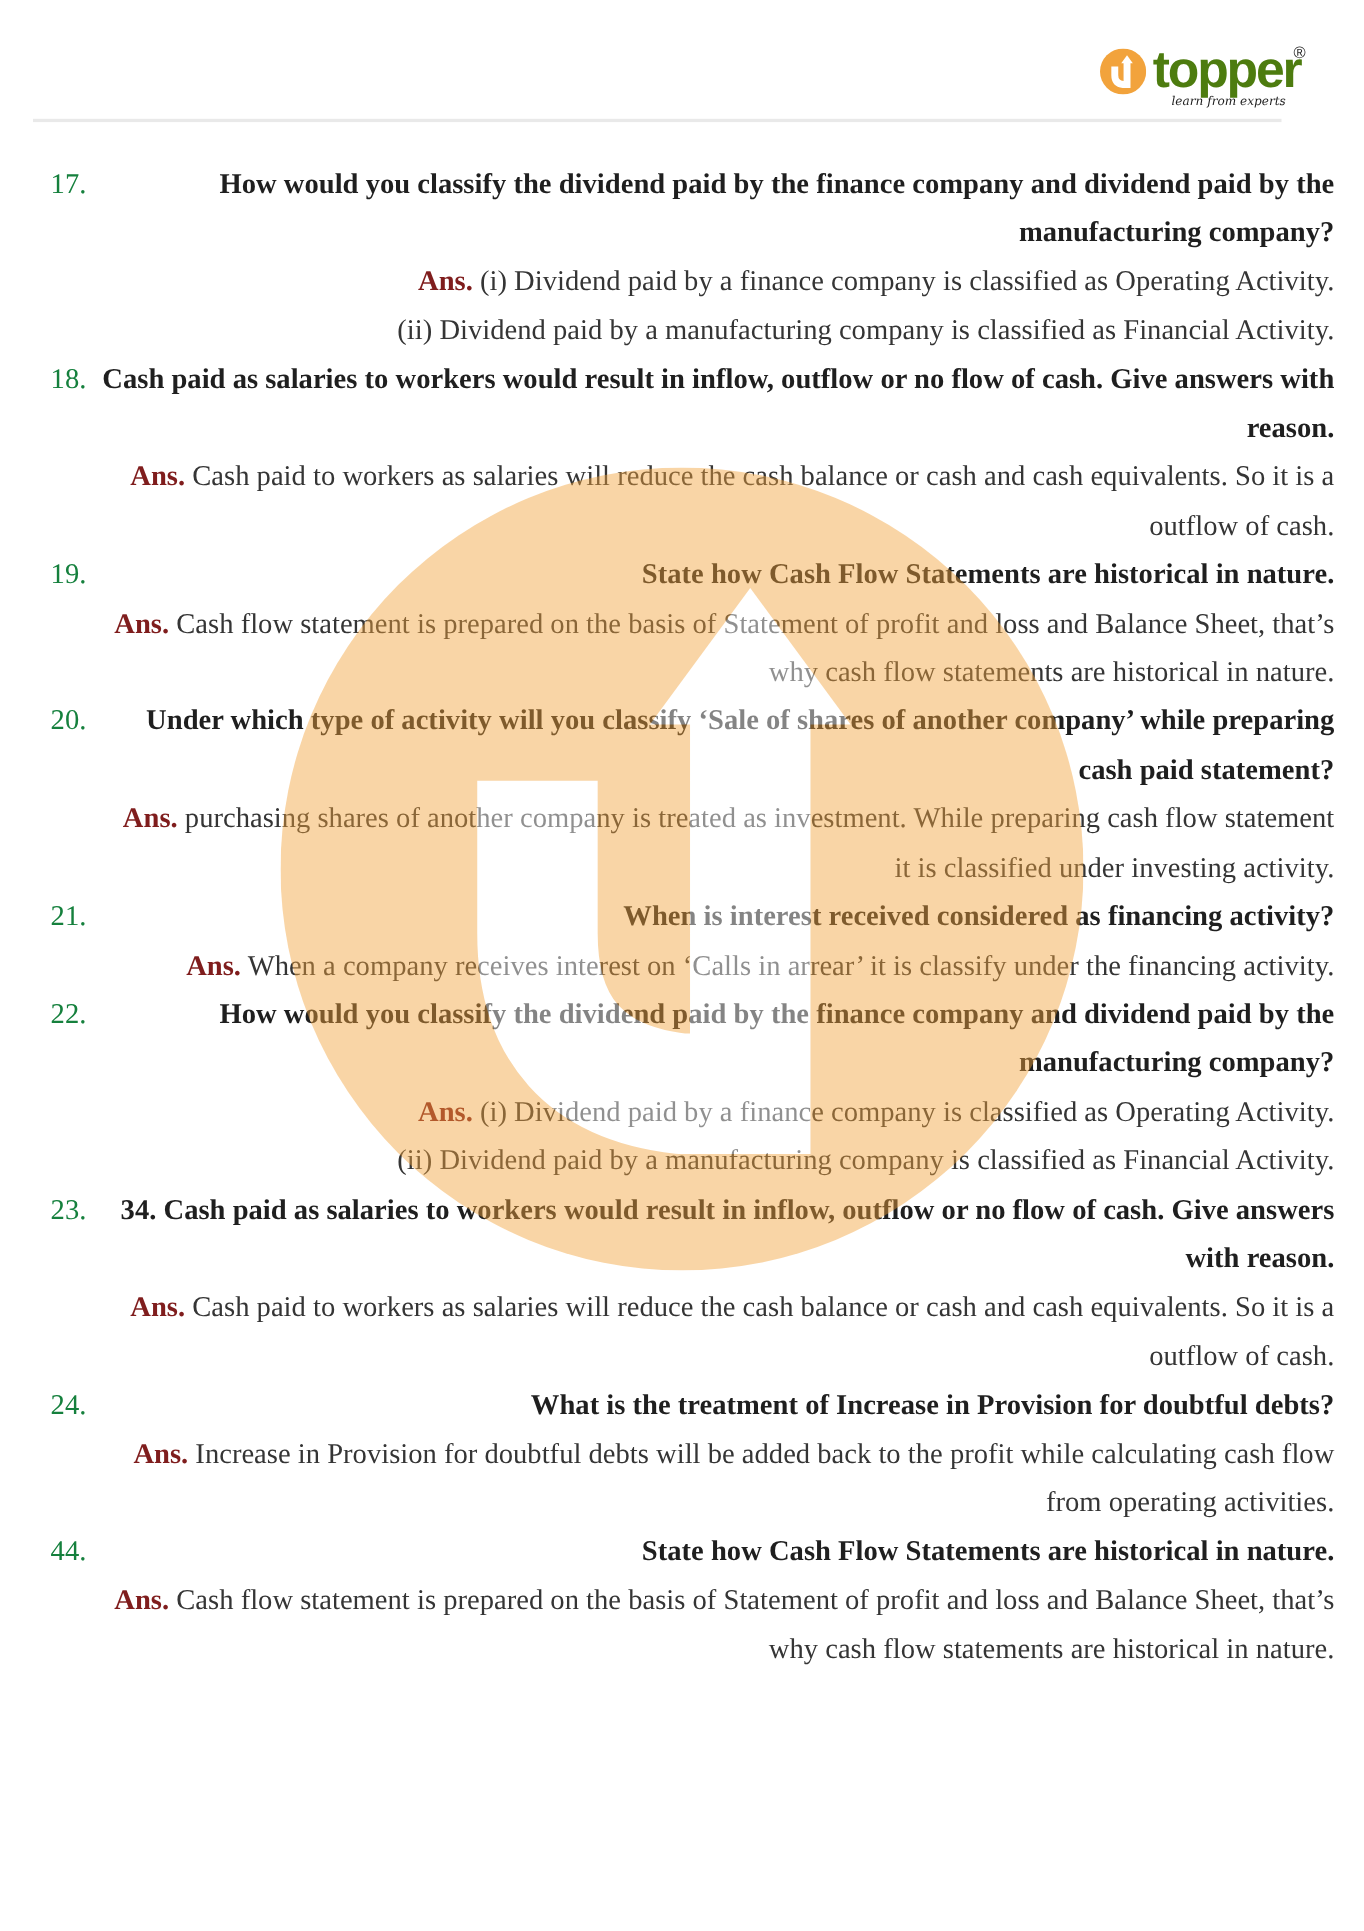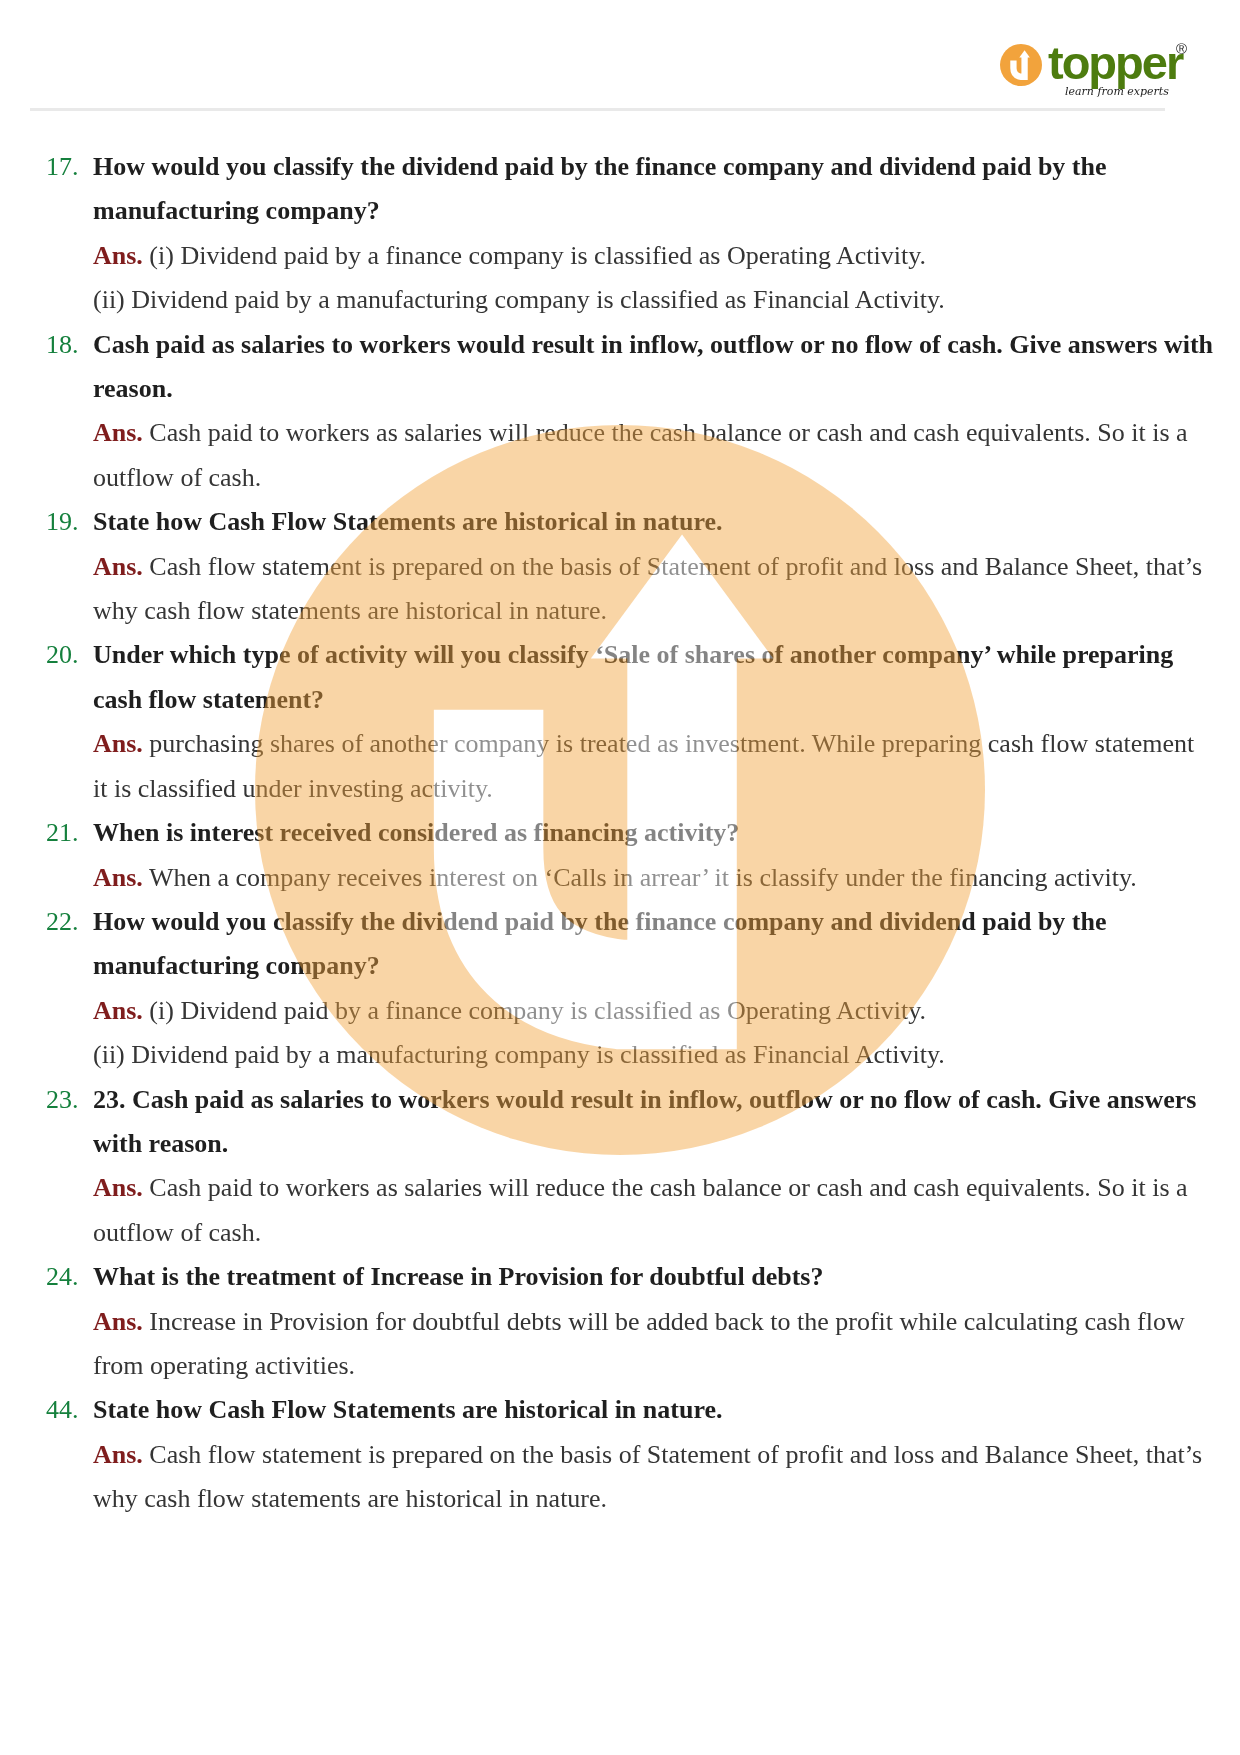--- a/index.html
+++ b/index.html
@@ -41,21 +41,21 @@
   }
   .qa-item{
     display:grid;
     grid-template-columns:47px 1120px;
   }
   .qa-number{
     font-size:26px;line-height:44.4px;color:#15803d;
   }
   .qa-content p{
     margin:0;
-    font-size:26px;line-height:44.4px;
+    font-size:26px;line-height:44.4px;text-align:right;
   }
   .question{
     font-weight:bold;color:#1f1f1f;
   }
   .answer{
     color:#353535;
   }
   .ans-label{
     color:#7f1d1d;
   }
@@ -102,21 +102,21 @@
     <div class="qa-number">19.</div>
     <div class="qa-content">
       <p class="question">State how Cash Flow Statements are historical in nature.</p>
     <p class="answer"><b class="ans-label">Ans.</b> Cash flow statement is prepared on the basis of Statement of profit and loss and Balance Sheet, that’s why cash flow statements are historical in nature.</p>
       </div>
   </div>
 
   <div class="qa-item">
     <div class="qa-number">20.</div>
     <div class="qa-content">
-      <p class="question">Under which type of activity will you classify ‘Sale of shares of another company’ while preparing cash flow statement?</p>
+      <p class="question">Under which type of activity will you classify ‘Sale of shares of another company’ while preparing cash paid statement?</p>
     <p class="answer"><b class="ans-label">Ans.</b> purchasing shares of another company is treated as investment. While preparing cash flow statement it is classified under investing activity.</p>
       </div>
   </div>
 
   <div class="qa-item">
     <div class="qa-number">21.</div>
     <div class="qa-content">
       <p class="question">When is interest received considered as financing activity?</p>
     <p class="answer"><b class="ans-label">Ans.</b> When a company receives interest on ‘Calls in arrear’ it is classify under the financing activity.</p>
       </div>
@@ -127,21 +127,21 @@
     <div class="qa-content">
       <p class="question">How would you classify the dividend paid by the finance company and dividend paid by the manufacturing company?</p>
     <p class="answer"><b class="ans-label">Ans.</b> (i) Dividend paid by a finance company is classified as Operating Activity.</p>
         <p class="answer">(ii) Dividend paid by a manufacturing company is classified as Financial Activity.</p>
       </div>
   </div>
 
   <div class="qa-item">
     <div class="qa-number">23.</div>
     <div class="qa-content">
-      <p class="question">23. Cash paid as salaries to workers would result in inflow, outflow or no flow of cash. Give answers with reason.</p>
+      <p class="question">34. Cash paid as salaries to workers would result in inflow, outflow or no flow of cash. Give answers with reason.</p>
     <p class="answer"><b class="ans-label">Ans.</b> Cash paid to workers as salaries will reduce the cash balance or cash and cash equivalents. So it is a outflow of cash.</p>
       </div>
   </div>
 
   <div class="qa-item">
     <div class="qa-number">24.</div>
     <div class="qa-content">
       <p class="question">What is the treatment of Increase in Provision for doubtful debts?</p>
     <p class="answer"><b class="ans-label">Ans.</b> Increase in Provision for doubtful debts will be added back to the profit while calculating cash flow from operating activities.</p>
       </div>

